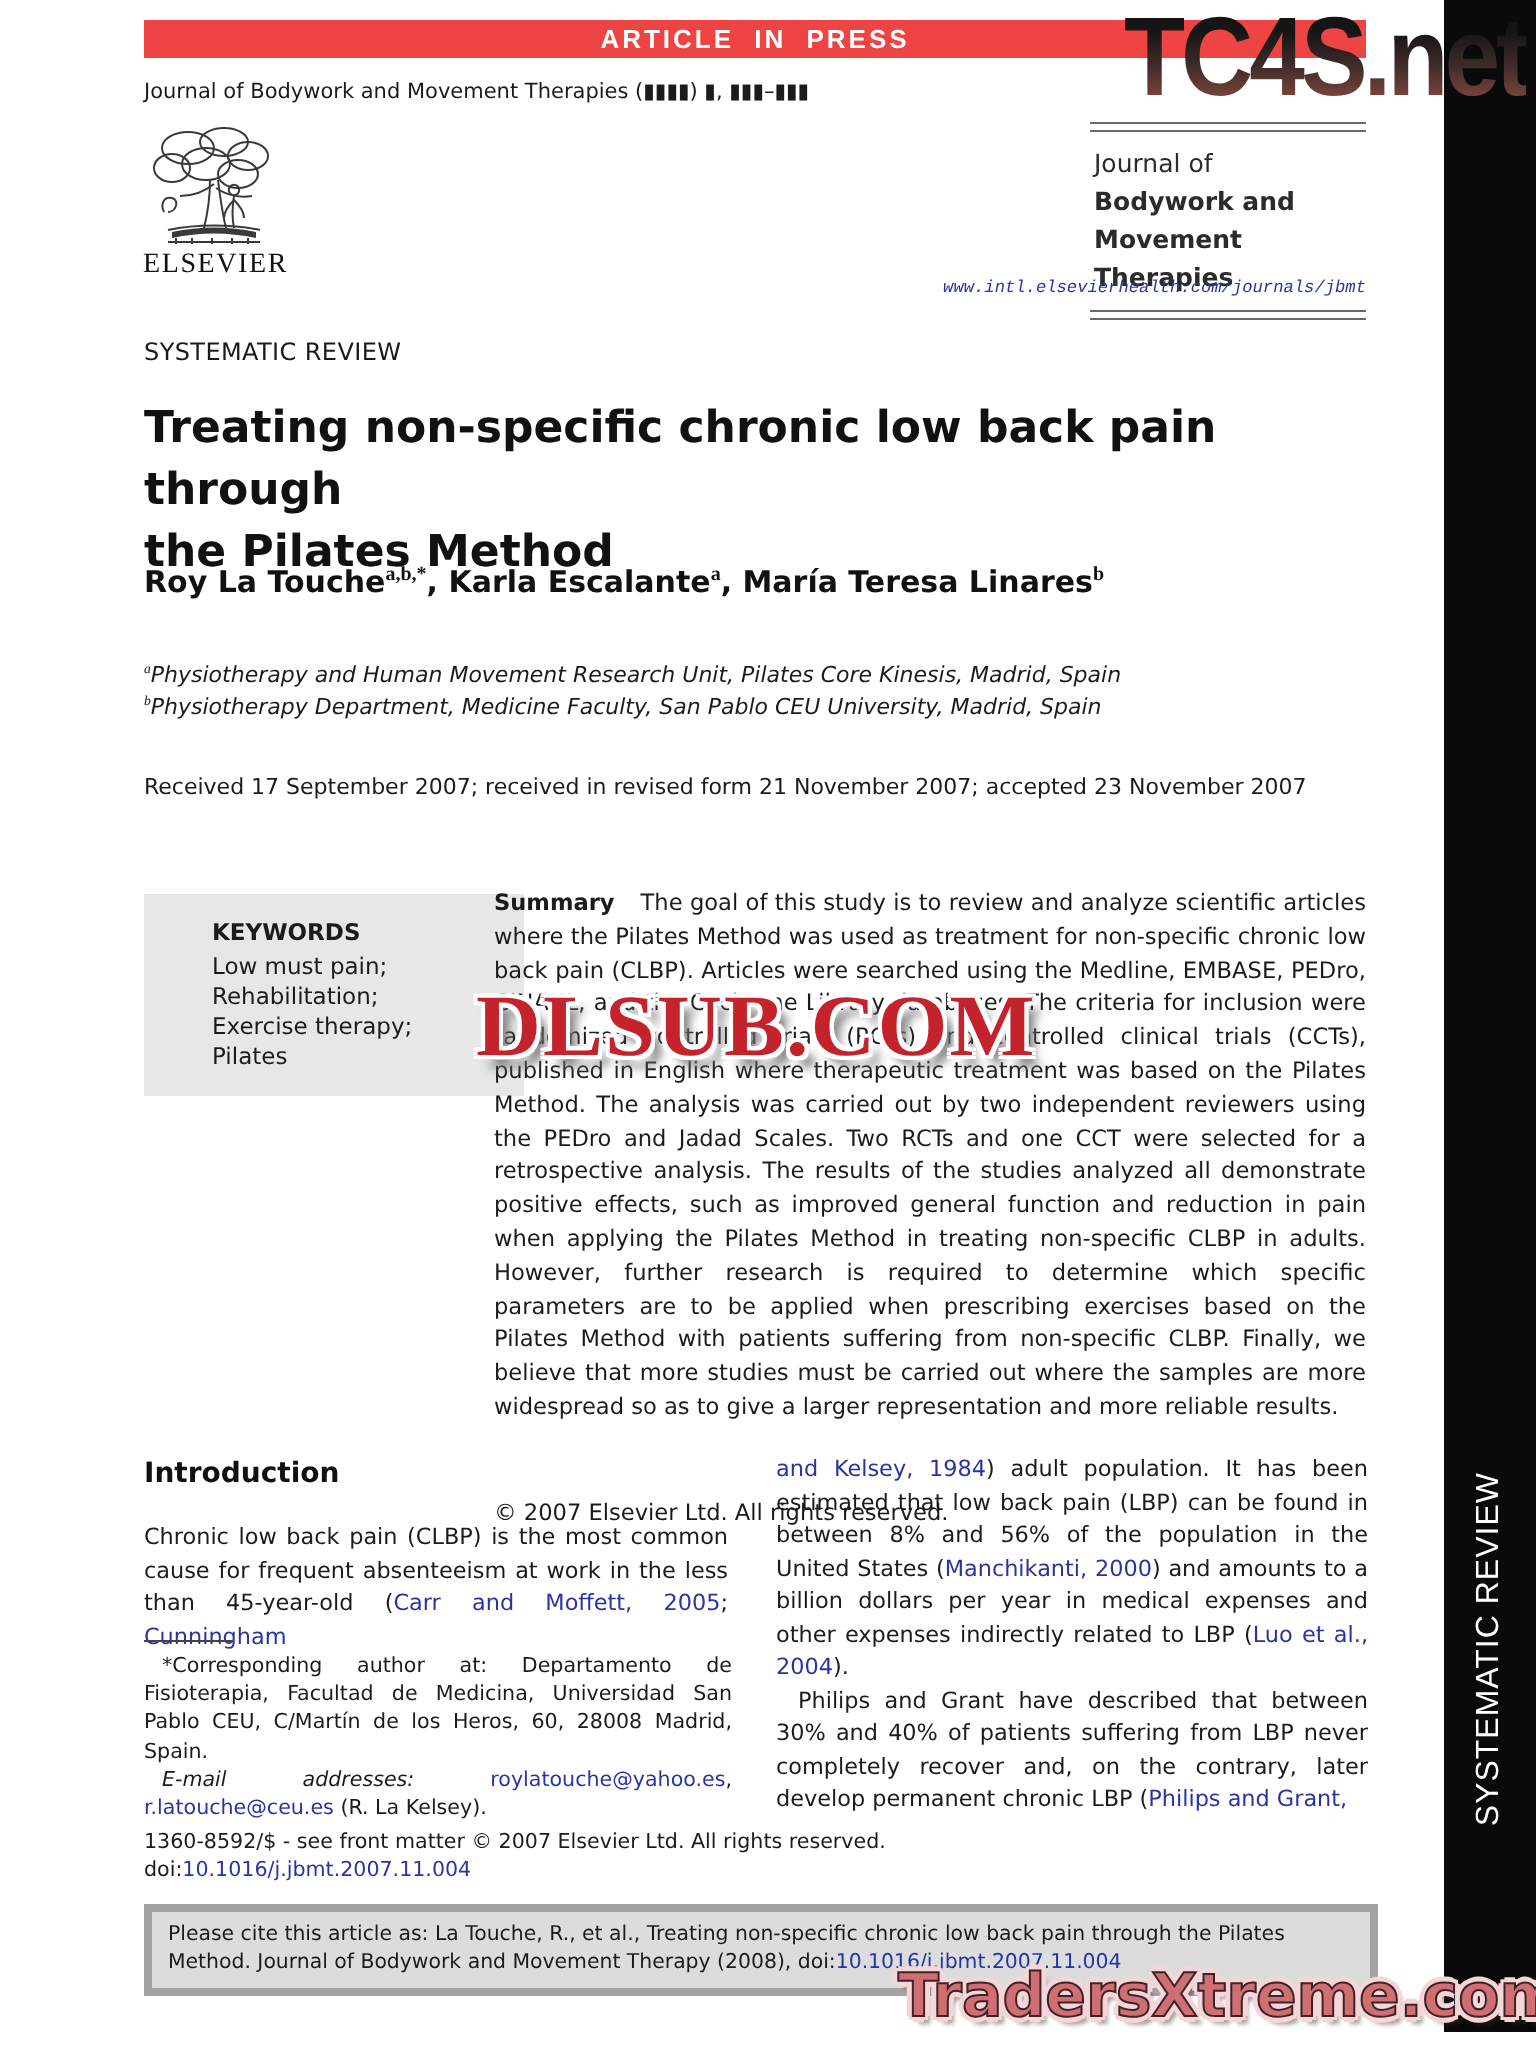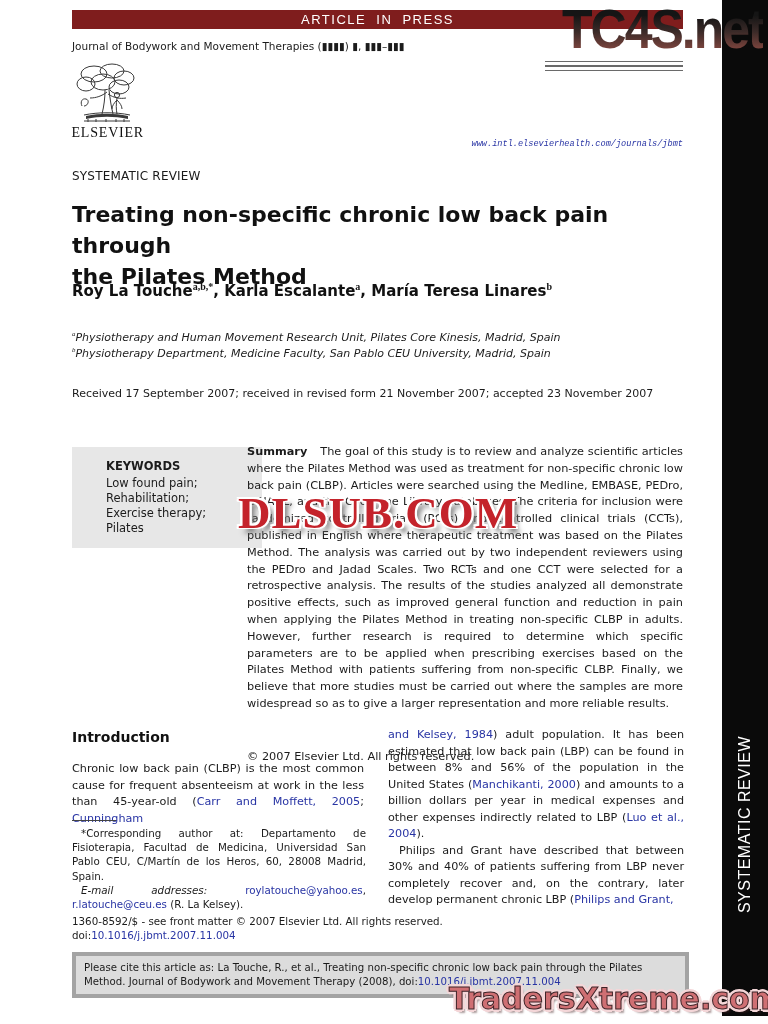--- a/index.html
+++ b/index.html
@@ -8,22 +8,22 @@
     background:#ffffff;color:#1b1b1b;
     font-family:"DejaVu Sans","Liberation Sans",sans-serif;
   }
   .abs{position:absolute;}
   .link{color:#2834a4;}
   .em{font-style:italic;}
   sup{font-size:0.62em;vertical-align:super;line-height:0;font-family:Liberation Serif, serif;}
 
   
   .press-bar{
-    left:72px;top:10px;width:611px;height:19px;background:#7f1d1d;
-    color:#ffffff;font-weight:normal;font-size:13px;letter-spacing:1.5px;word-spacing:5px;
+    left:72px;top:10px;width:611px;height:19px;background:#ef4444;
+    color:#ffffff;font-weight:bold;font-size:13px;letter-spacing:1.5px;word-spacing:5px;
     text-align:center;line-height:19px;font-family:"Liberation Sans",sans-serif;
   }
   .journal-line{left:72px;top:40px;font-size:10.5px;color:#1b1b1b;}
 
   
   .logo-wrap{left:70px;top:62px;width:74px;}
   .logo-wrap svg{display:block;margin:0 auto;}
   .elsevier-word{
     font-family:"Liberation Serif","DejaVu Serif",serif;
     font-size:14px;letter-spacing:0.8px;color:#111;text-align:right;margin-top:1px;
@@ -136,37 +136,42 @@
     <g stroke="#3a3a3a" stroke-width="1">
       <path d="M12 59 L58 59"></path>
       <path d="M16 57 L16 60 M24 57 L24 60 M34 57 L34 60 M44 57 L44 60 M52 57 L52 60"></path>
     </g>
   </svg>
   <div class="elsevier-word">ELSEVIER</div>
 </div>
 
 <div class="abs jblock">
   <div class="dblrule"></div>
+  <div class="names">
+    <div>Journal of</div>
+    <div class="jname-bold">Bodywork and</div>
+    <div class="jname-bold">Movement Therapies</div>
+  </div>
   <div class="dblrule"></div>
 </div>
 <div class="abs jurl">www.intl.elsevierhealth.com/journals/jbmt</div>
 
 <div class="abs section-label">SYSTEMATIC REVIEW</div>
 <h1 class="abs title" style="margin:0;">Treating non-specific chronic low back pain through
 the Pilates Method</h1>
 <div class="abs authors"><span>Roy La Touche</span><sup>a,b,*</sup><span>, Karla Escalante</span><sup>a</sup><span>, María Teresa Linares</span><sup>b</sup></div>
 <div class="abs affiliations">
   <div><sup>a</sup><span>Physiotherapy and Human Movement Research Unit, Pilates Core Kinesis, Madrid, Spain</span></div>
   <div><sup>b</sup><span>Physiotherapy Department, Medicine Faculty, San Pablo CEU University, Madrid, Spain</span></div>
 </div>
 <div class="abs received">Received 17 September 2007; received in revised form 21 November 2007; accepted 23 November 2007</div>
 
 <div class="abs kwbox">
   <div class="kw-head">KEYWORDS</div>
-  <div>Low found pain;</div>
+  <div>Low must pain;</div>
   <div>Rehabilitation;</div>
   <div>Exercise therapy;</div>
   <div>Pilates</div>
 </div>
 
 <div class="abs summary">
   <span class="sum-label">Summary</span><span>The goal of this study is to review and analyze scientific articles where the Pilates Method was used as treatment for non-specific chronic low back pain (CLBP). Articles were searched using the Medline, EMBASE, PEDro, CINAHL, and the Cochrane Library databases. The criteria for inclusion were randomized controlled trials (RCTs) and controlled clinical trials (CCTs), published in English where therapeutic treatment was based on the Pilates Method. The analysis was carried out by two independent reviewers using the PEDro and Jadad Scales. Two RCTs and one CCT were selected for a retrospective analysis. The results of the studies analyzed all demonstrate positive effects, such as improved general function and reduction in pain when applying the Pilates Method in treating non-specific CLBP in adults. However, further research is required to determine which specific parameters are to be applied when prescribing exercises based on the Pilates Method with patients suffering from non-specific CLBP. Finally, we believe that more studies must be carried out where the samples are more widespread so as to give a larger representation and more reliable results.</span>
   <span class="sum-copy">© 2007 Elsevier Ltd. All rights reserved.</span>
 </div>
 

